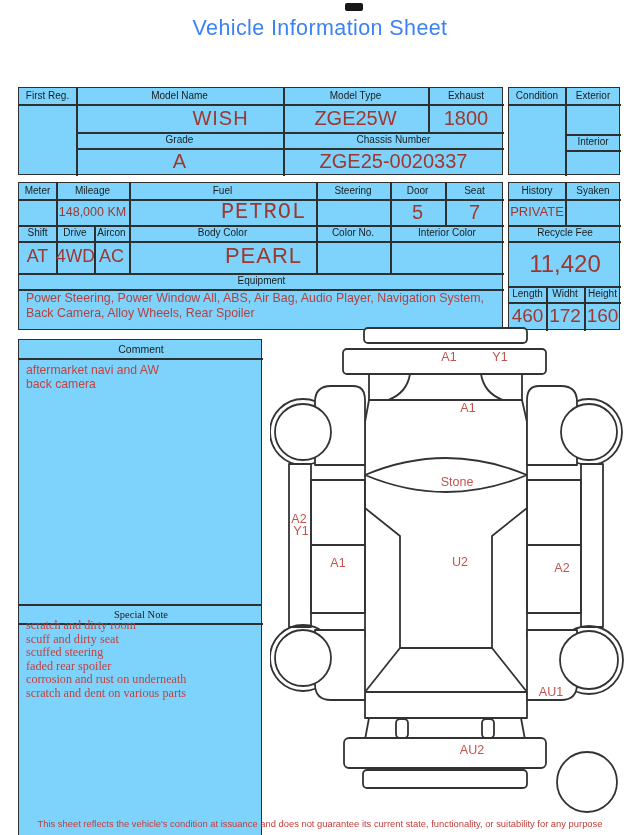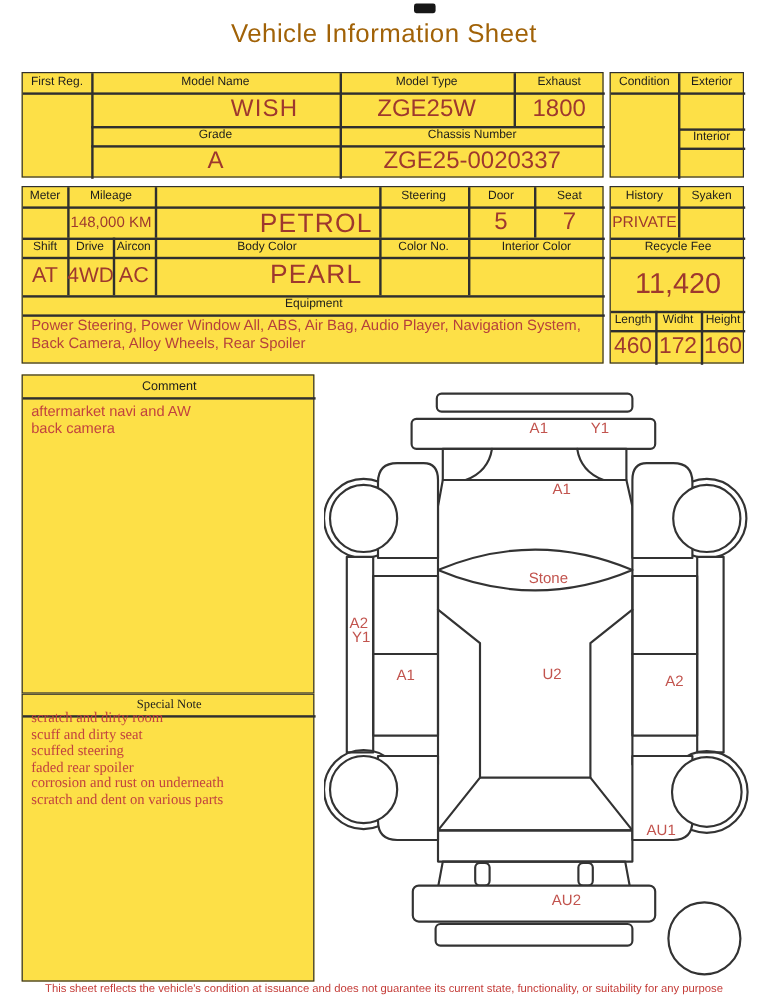--- a/index.html
+++ b/index.html
@@ -1,21 +1,21 @@
 <!DOCTYPE html>
 <html><head>
 <meta charset="utf-8">
 <style>
   html,body{margin:0;padding:0;background:#fff;}
   .page{position:relative;width:640px;height:835px;background:#fff;overflow:hidden;
         font-family:"Liberation Sans", sans-serif;}
   .title{position:absolute;left:0;top:16px;width:640px;text-align:center;
-         font-size:21.5px;color:#a16207;letter-spacing:.4px;}
+         font-size:21.5px;color:#3b82f6;letter-spacing:.4px;}
   .scanmark{position:absolute;left:345px;top:3px;width:18px;height:8px;background:#171717;border-radius:2px;}
-  .tbox{position:absolute;border:1.8px solid #2f2f2f;background:#fde047;box-sizing:border-box;}
+  .tbox{position:absolute;border:1.8px solid #2f2f2f;background:#7dd3fc;box-sizing:border-box;margin-top:27px;}
   .vl{position:absolute;width:1.6px;background:#2f2f2f;}
   .hl{position:absolute;height:1.6px;background:#2f2f2f;}
   .hdr{position:absolute;font-size:10px;color:#1c1c1c;text-align:center;line-height:16px;overflow:hidden;white-space:nowrap;}
   .val{position:absolute;color:#9e382e;text-align:center;overflow:hidden;white-space:nowrap;}
   .big{letter-spacing:1px;padding-left:41px;}
   .note-line{font-size:12.2px;color:#c2433f;line-height:13.5px;white-space:nowrap;}
   .notes{position:absolute;text-align:left;}
   .equip{position:absolute;font-size:12.4px;line-height:15px;color:#b5413c;text-align:left;white-space:normal;}
   .footer{position:absolute;left:0;top:818px;width:640px;text-align:center;
           font-size:9.4px;color:#c43c38;}
@@ -78,27 +78,28 @@
     <div class="vl" style="left:371px;top:0;height:42px;"></div>
     <div class="vl" style="left:426px;top:0;height:42px;"></div>
     <div class="vl" style="left:37px;top:42px;height:48px;"></div>
     <div class="vl" style="left:75px;top:42px;height:48px;"></div>
     <div class="vl" style="left:110px;top:42px;height:48px;"></div>
     <div class="vl" style="left:297px;top:42px;height:48px;"></div>
     <div class="vl" style="left:371px;top:42px;height:48px;"></div>
 
     <div class="hdr" style="left:0;top:0;width:37px;">Meter</div>
     <div class="hdr" style="left:37px;top:0;width:73px;">Mileage</div>
+    <div class="hdr" style="left:110px;top:0;width:187px;">Fuel</div>
     <div class="hdr" style="left:297px;top:0;width:74px;">Steering</div>
     <div class="hdr" style="left:371px;top:0;width:55px;">Door</div>
     <div class="hdr" style="left:426px;top:0;width:59px;">Seat</div>
 
     <div class="val" style="left:0;top:16px;width:37px;font-size:13px;line-height:26px;"></div>
     <div class="val" style="left:37px;top:16px;width:73px;font-size:12.5px;line-height:26px;">148,000 KM</div>
-    <div class="val big" style="left:110px;top:16px;width:187px;font-size:22px;line-height:27px;">PETROL</div>
+    <div class="val big" style="left:110px;top:16px;width:187px;font-size:22px;line-height:27px;font-family:Liberation Mono, monospace;">PETROL</div>
     <div class="val" style="left:297px;top:16px;width:74px;font-size:13px;line-height:26px;"></div>
     <div class="val" style="left:371px;top:16px;width:55px;font-size:20px;line-height:27px;">5</div>
     <div class="val" style="left:426px;top:16px;width:59px;font-size:20px;line-height:27px;">7</div>
 
     <div class="hdr" style="left:0;top:42px;width:37px;">Shift</div>
     <div class="hdr" style="left:37px;top:42px;width:38px;">Drive</div>
     <div class="hdr" style="left:75px;top:42px;width:35px;">Aircon</div>
     <div class="hdr" style="left:110px;top:42px;width:187px;">Body Color</div>
     <div class="hdr" style="left:297px;top:42px;width:74px;">Color No.</div>
     <div class="hdr" style="left:371px;top:42px;width:114px;">Interior Color</div>

